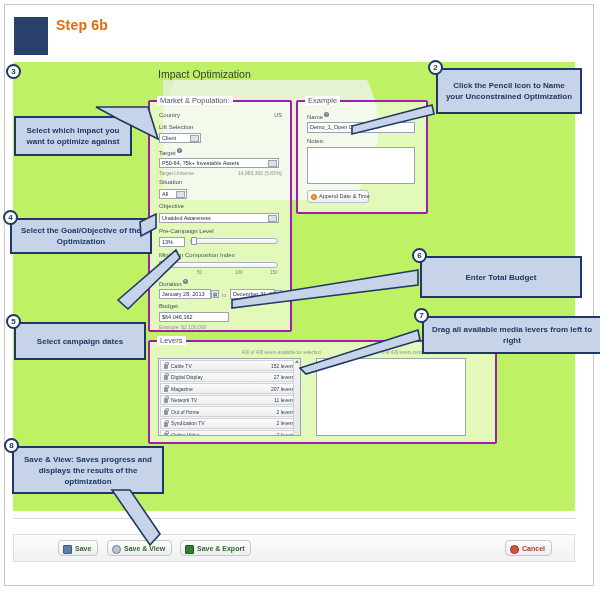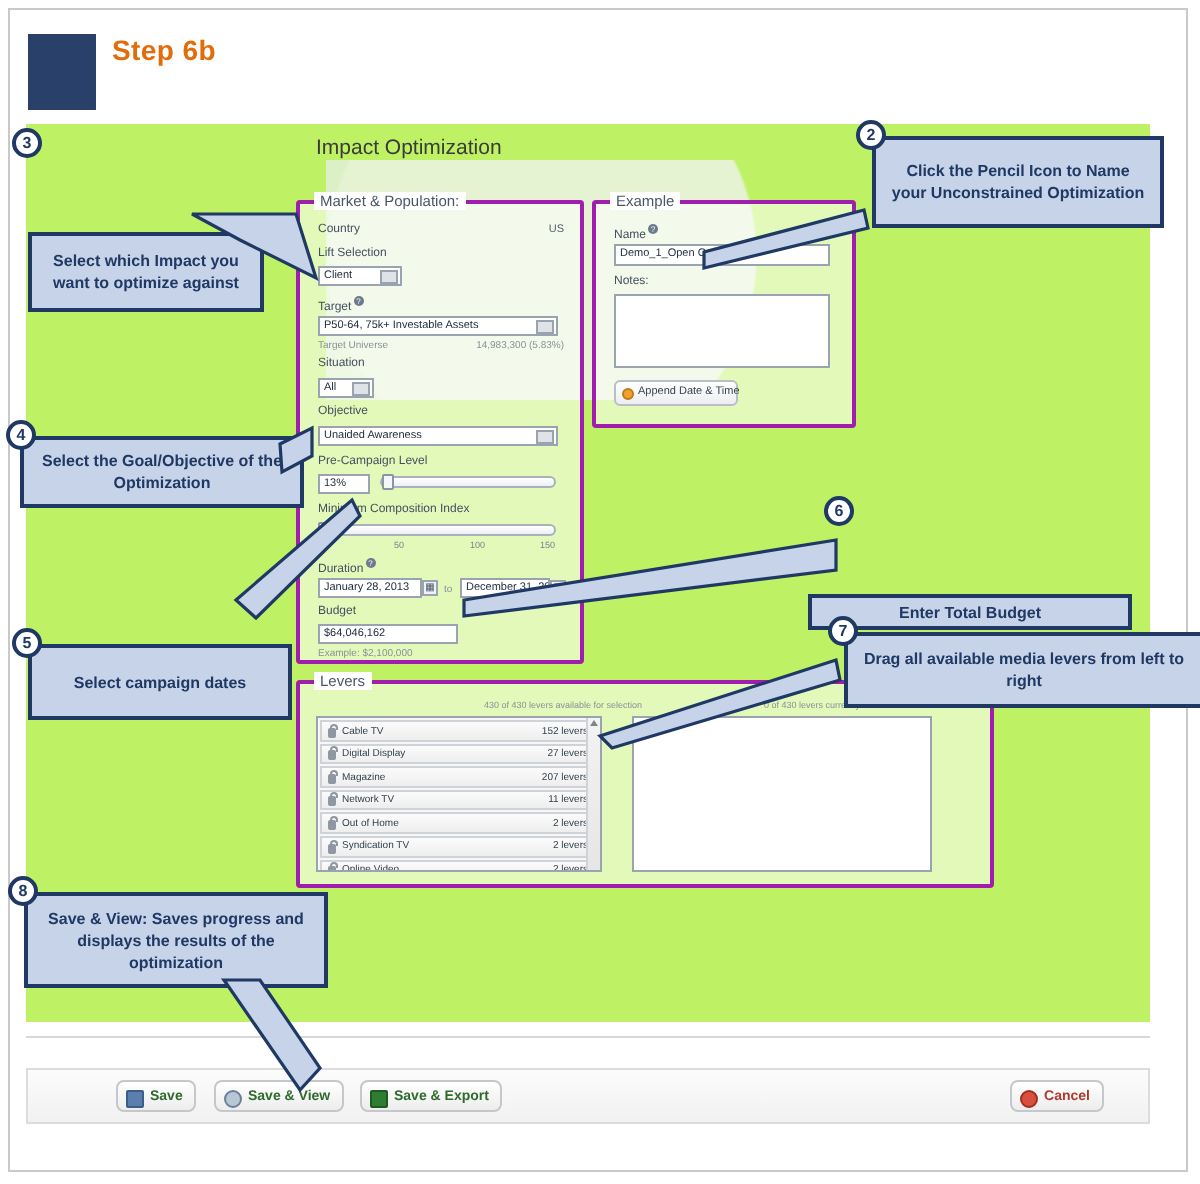--- a/index.html
+++ b/index.html
@@ -356,20 +356,20 @@
 
 <div class="callout" id="co4" style="left:10px;top:218px;width:142px;height:36px;">Select the Goal/Objective of the Optimization</div>
 <div class="cnum" style="left:3px;top:210px;">4</div>
 
 <div class="callout" id="co5" style="left:14px;top:322px;width:132px;height:38px;">Select campaign dates</div>
 <div class="cnum" style="left:6px;top:314px;">5</div>
 
 <div class="callout" id="co2" style="left:436px;top:68px;width:146px;height:46px;">Click the Pencil Icon to Name your Unconstrained Optimization</div>
 <div class="cnum" style="left:428px;top:60px;">2</div>
 
-<div class="callout" id="co6" style="left:404px;top:256px;width:162px;height:18px;margin-top:41px;">Enter Total Budget</div>
+<div class="callout" id="co6" style="left:420px;top:256px;width:162px;height:42px;">Enter Total Budget</div>
 <div class="cnum" style="left:412px;top:248px;">6</div>
 
 <div class="callout" id="co7" style="left:422px;top:316px;width:180px;height:38px;">Drag all available media levers from left to right</div>
 <div class="cnum" style="left:414px;top:308px;">7</div>
 
 <div class="callout" id="co8" style="left:12px;top:446px;width:152px;height:48px;">Save &amp; View:  Saves progress and displays the results of the optimization</div>
 <div class="cnum" style="left:4px;top:438px;">8</div>
 
 </body></html>

